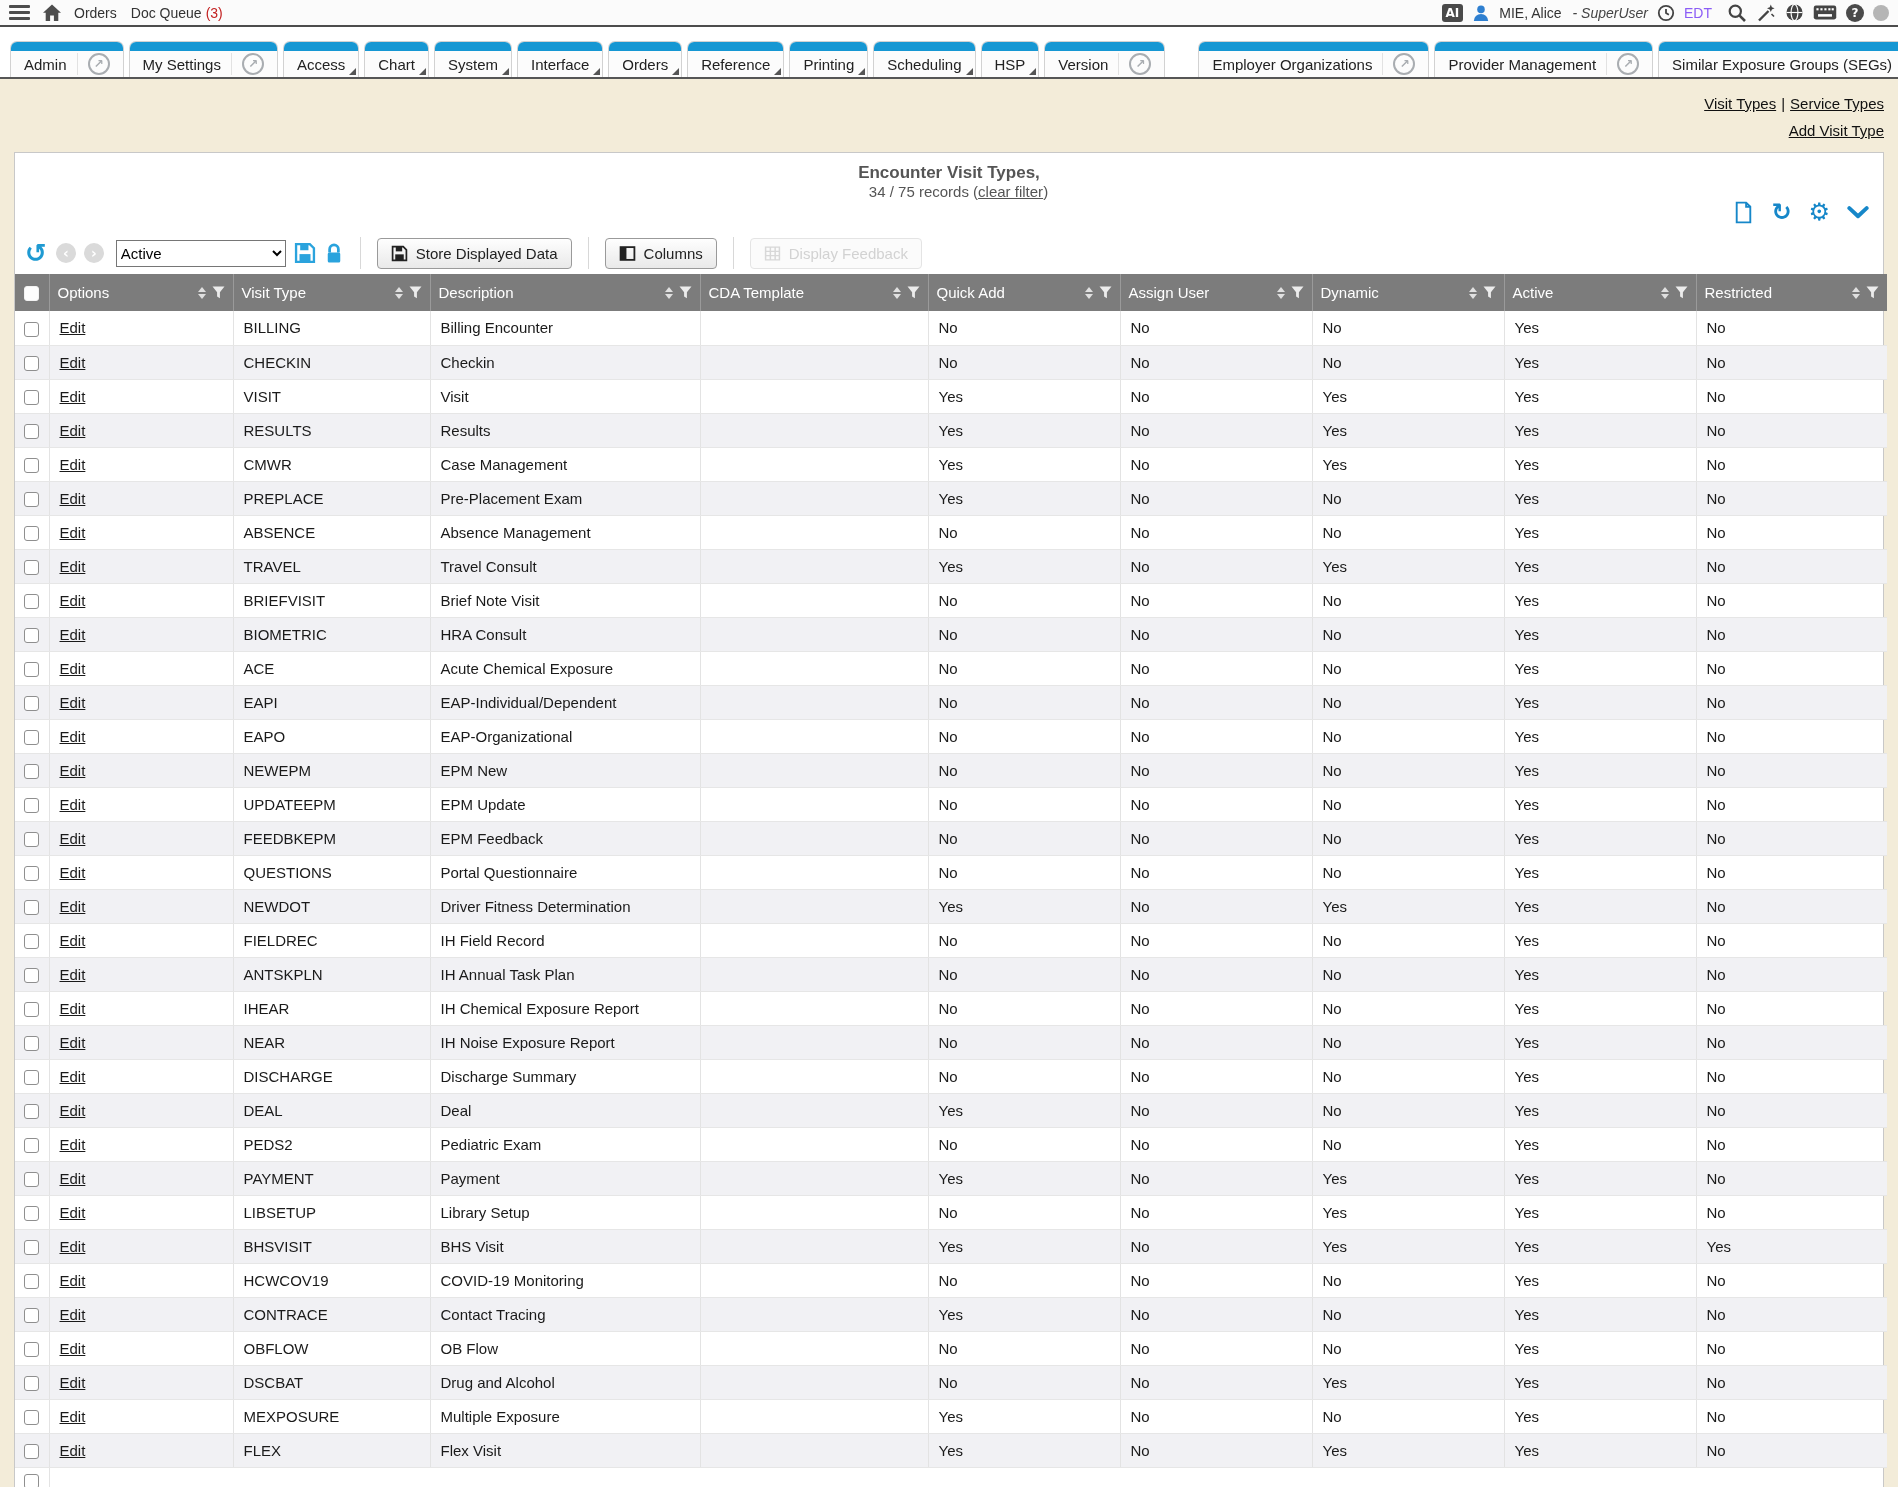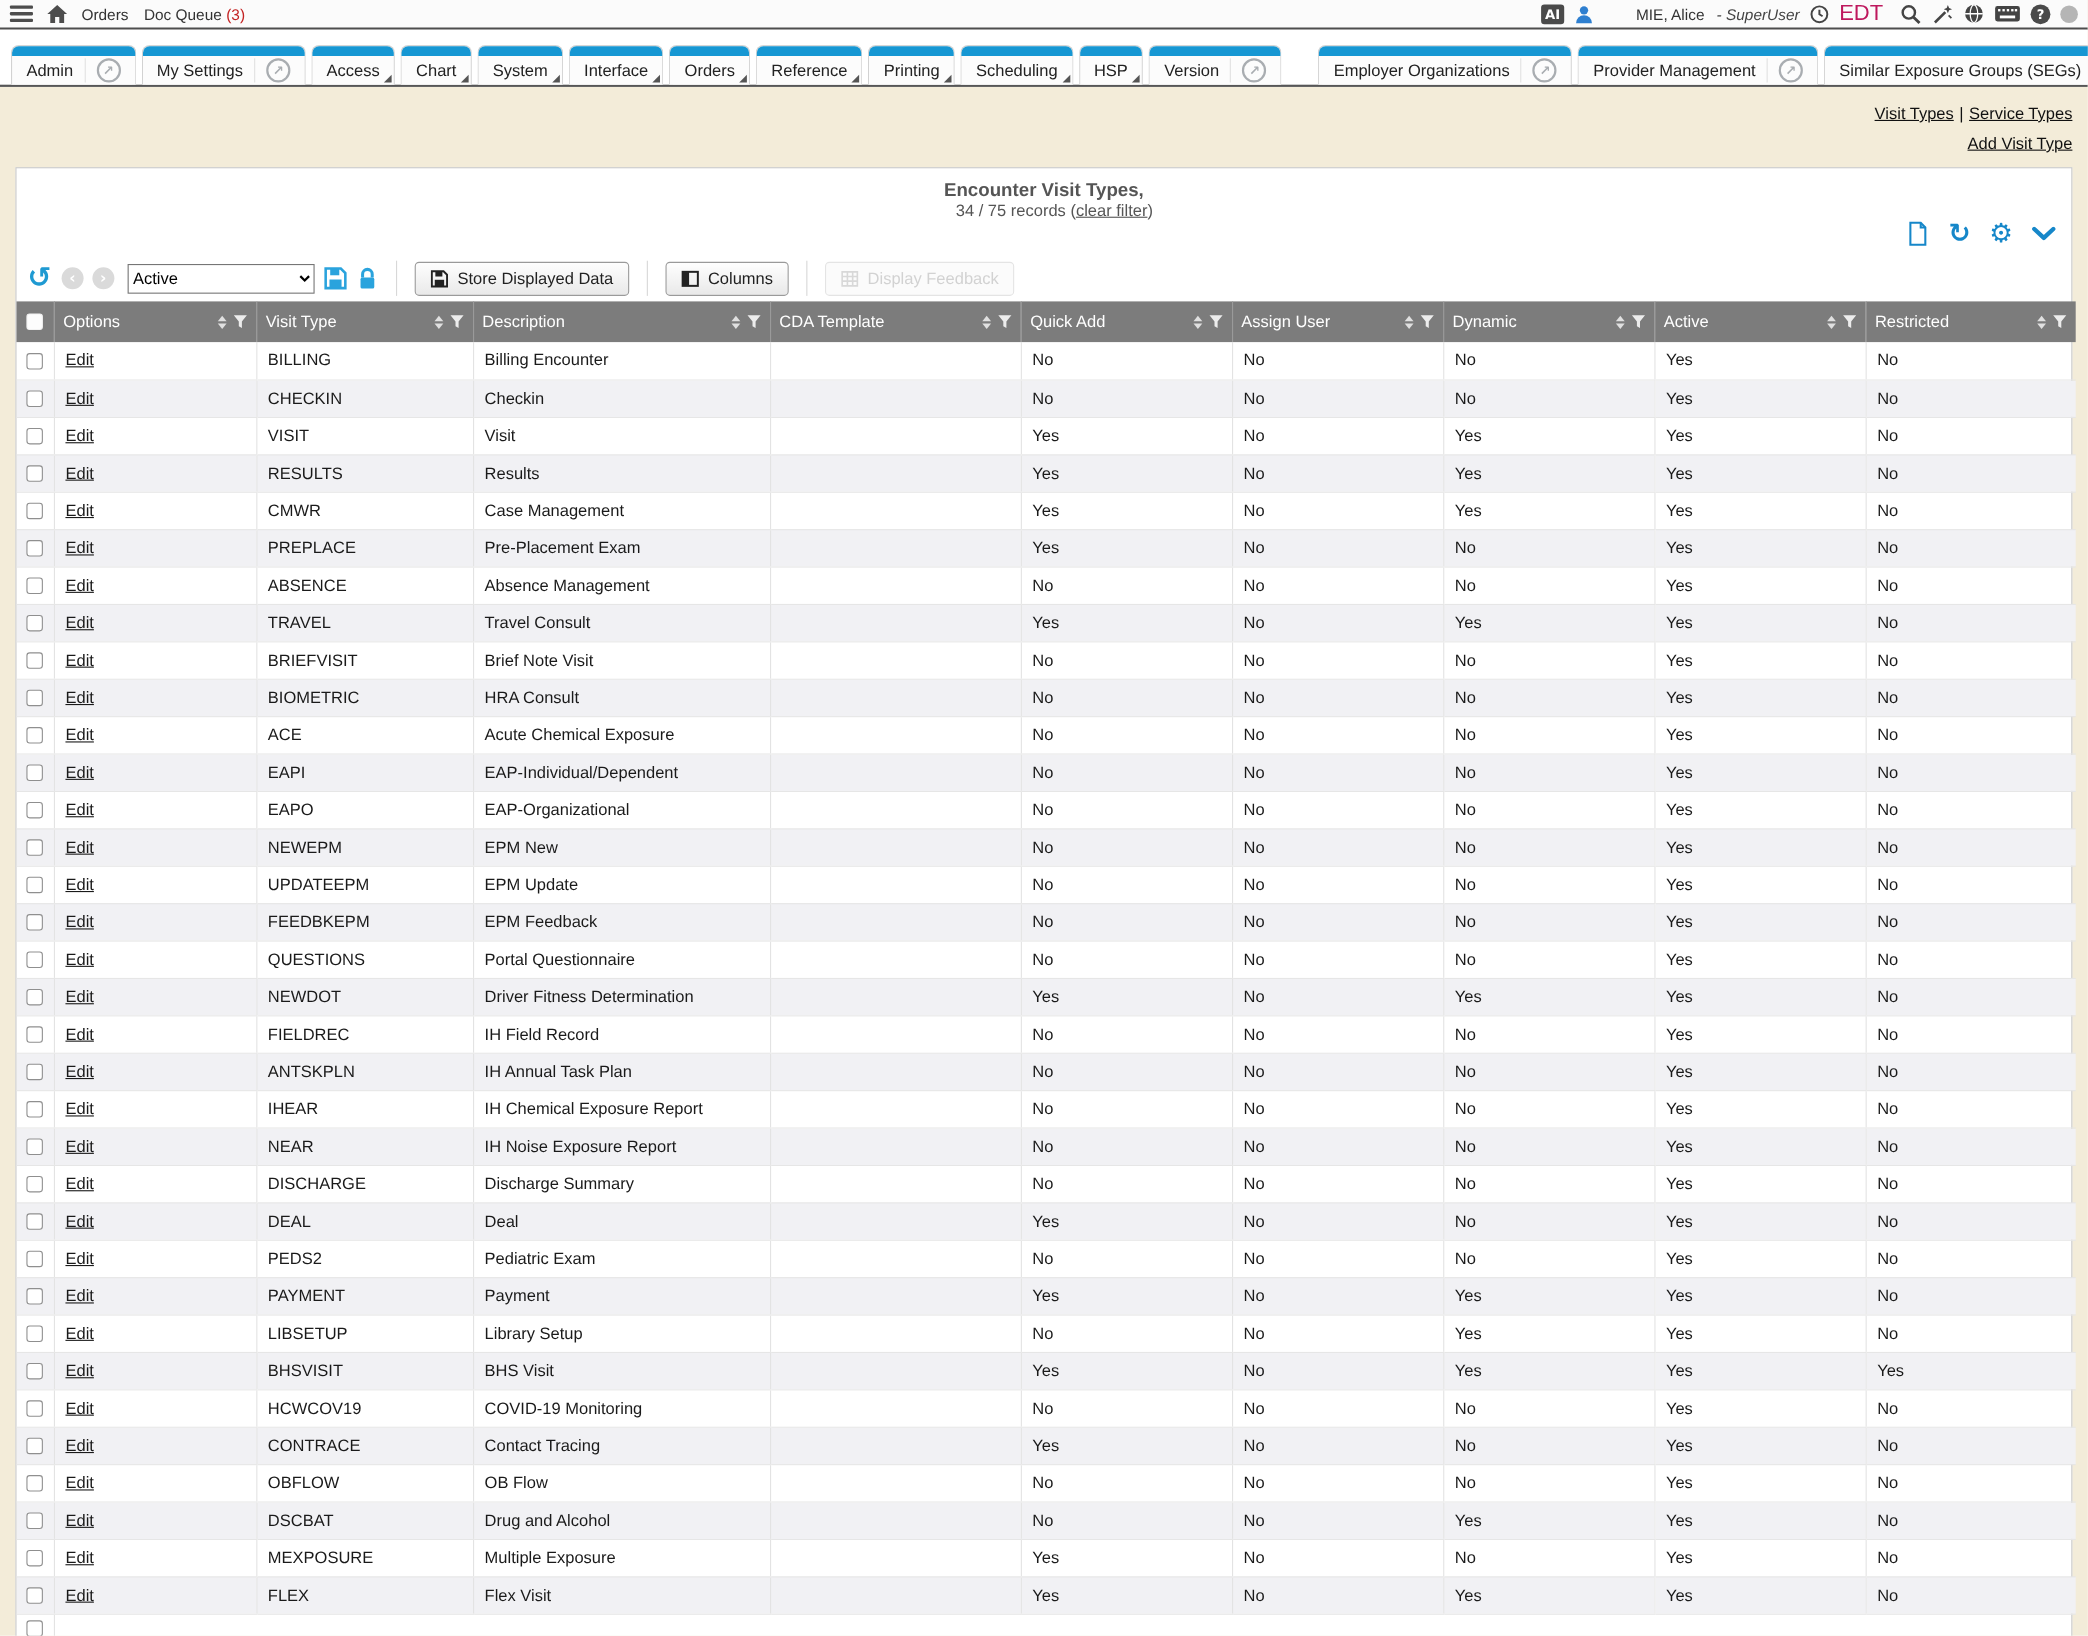--- a/index.html
+++ b/index.html
@@ -11,23 +11,23 @@
   .topbar { height: 27px; background: #fbfbfb; border-bottom: 2px solid #4d4d4d;
             display: flex; align-items: center; padding: 0 9px; gap: 11px; }
   .hamburger { display: inline-flex; flex-direction: column; gap: 3px; cursor: pointer; }
   .hamburger i { width: 21px; height: 3px; background: #4d4d4d; border-radius: 1px; }
   .breadcrumb { font-size: 14px; color: #333; display: flex; gap: 14px; }
   .breadcrumb a { color: #333; text-decoration: none; cursor: pointer; }
   .dq-count { color: #c32222; margin-left: 4px; }
   .topbar-right { margin-left: auto; display: flex; align-items: center; gap: 9px; }
   .ai-badge { background: #4a4a4a; color: #fff; font-weight: bold; font-size: 12px;
               border-radius: 3px; padding: 3px 4px; }
-  .user-name { font-size: 14px; color: #333; margin-left: 29px; }
+  .user-name { font-size: 14px; color: #333; }
   .user-role { font-size: 14px; color: #444; font-style: italic; margin-left: 2px; }
-  .tz { font-size: 20px; color: #be185d; }
+  .tz { font-size: 14px; color: #8b5cf6; }
   .help-circle { width: 18px; height: 18px; border-radius: 50%; background: #4a4a4a; color: #fff;
                  font-size: 12px; font-weight: bold; display: inline-flex; align-items: center; justify-content: center; }
   .gray-dot { width: 16px; height: 16px; border-radius: 50%; background: #b5b5b5; }
   .tb-icon { display: inline-flex; align-items: center; }
 
   
   .tabstrip { height: 52px; background: #ffffff; border-bottom: 2px solid #565656;
               display: flex; align-items: flex-end; padding-left: 10px; gap: 5px; }
   .tab { position: relative; display: flex; align-items: center; height: 36px;
          background: #fcfcfc; border: 1px solid #d2d2d2; border-bottom: none;

